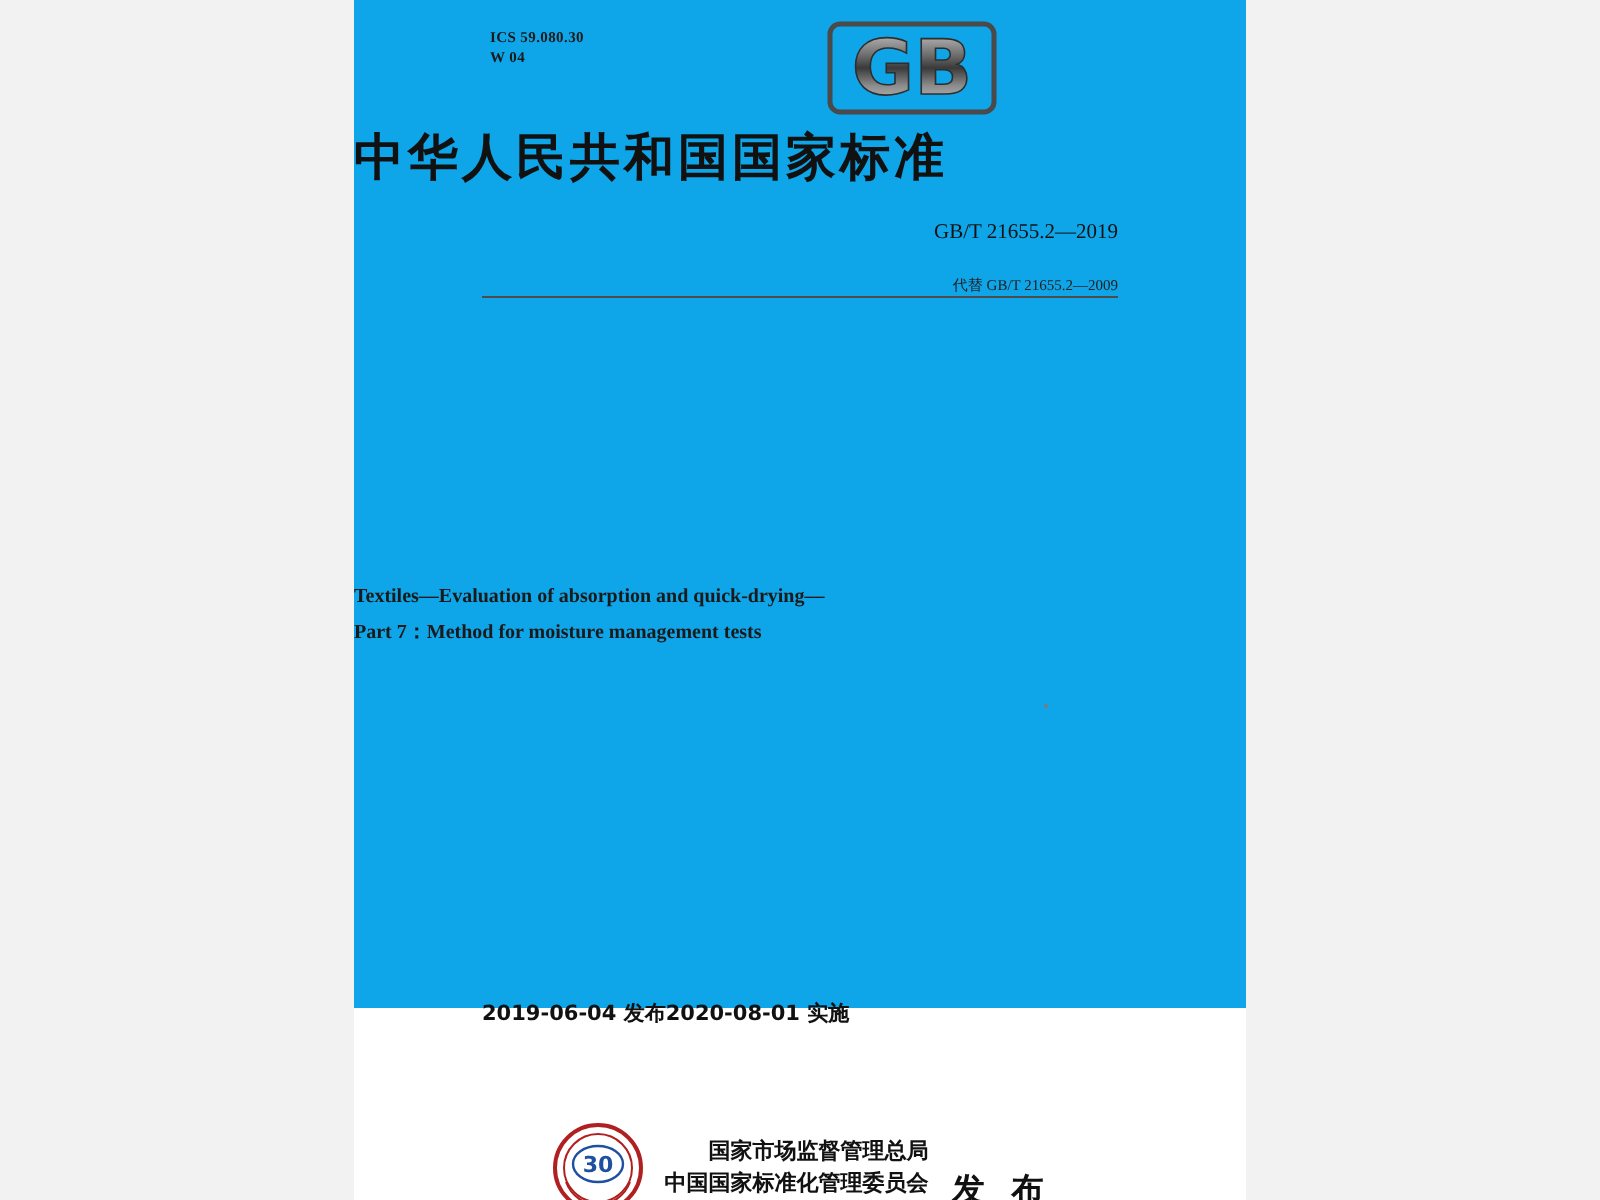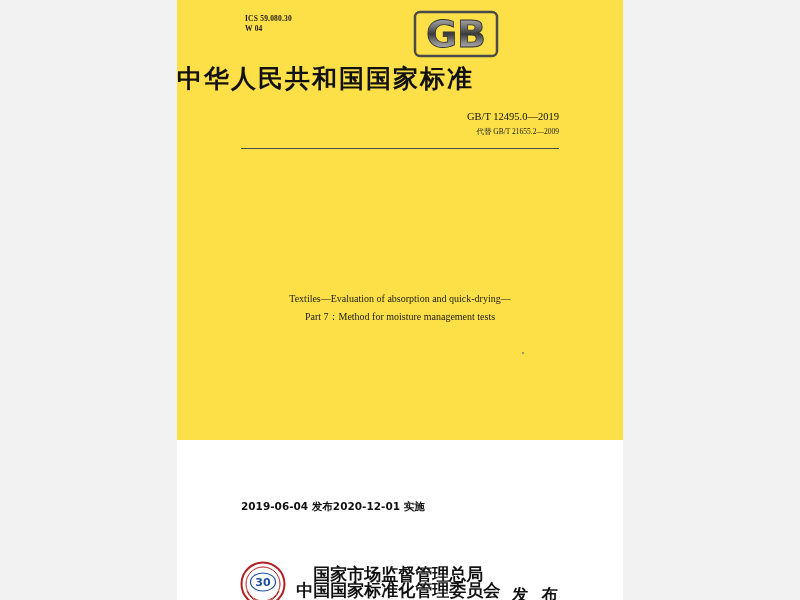--- a/index.html
+++ b/index.html
@@ -28,22 +28,22 @@
     background: #f2f2f2;
   }
   .band.left  { left: 0; }
   .band.right { right: 0; }
 
   .sheet {
     position: absolute;
     left: 177px;
     top: 0;
     width: 446px;
-    height: 440px;
-    background: #fde047;
+    height: 504px;
+    background: #0ea5e9;
   }
 
   .ics {
     position: absolute;
     left: 68px;
     top: 14px;
     font-family: "Liberation Serif", serif;
     font-size: 7.5px;
     font-weight: bold;
     line-height: 10px;
@@ -80,21 +80,21 @@
     top: 110px;
     text-align: right;
     font-family: "Liberation Serif", serif;
     font-size: 10.5px;
     color: #111111;
     line-height: 14px;
   }
   .std-no .replaces {
     font-size: 7.5px;
     color: #222222;
-    margin-top: 1px;
+    margin-top: 12px;
   }
 
   .rule {
     position: absolute;
     left: 64px;
     right: 64px;
     top: 148px;
     height: 1px;
     background: #4c4c4c;
   }
@@ -111,25 +111,26 @@
     color: #111111;
     line-height: 27px;
     letter-spacing: 1px;
   }
 
   .title-en {
     position: absolute;
     left: 0;
     right: 0;
     top: 290px;
-    text-align: center;
+    text-align: left;
     font-family: "Liberation Serif", serif;
     font-size: 10px;
     color: #1a1a1a;
     line-height: 18px;
+    font-weight: bold;
   }
 
   .dot {
     position: absolute;
     left: 345px;
     top: 352px;
     width: 2px;
     height: 2px;
     background: #7a7a7a;
     border-radius: 50%;
@@ -159,26 +160,26 @@
     margin-top: 33px;
   }
   .emblem {
     width: 46px;
     height: 46px;
     margin-right: 10px;
     flex: 0 0 auto;
   }
   .emblem svg { display: block; }
   .issuer {
-    font-family: Liberation Mono, monospace;
-    font-weight: bold;
-    font-size: 17px;
+    font-family: Liberation Sans, sans-serif;
+    font-weight: bold;
+    font-size: 11px;
     line-height: 16px;
     color: #111111;
-    text-align: center;
+    text-align: right;
   }
   .issue-word {
     font-family: Liberation Mono, monospace;
     font-weight: bold;
     font-size: 16px;
     color: #111111;
     margin-left: 12px;
     align-self: flex-end;
     padding-bottom: 1px;
     letter-spacing: 2px;
@@ -211,37 +212,37 @@
           </linearGradient>
         </defs>
         <rect x="2" y="2" width="82" height="44" rx="5" ry="5" fill="none" stroke="#4a4a4a" stroke-width="2.5"></rect>
         <text x="43" y="37" text-anchor="middle" font-family="DejaVu Sans, sans-serif" font-weight="bold" font-size="38" fill="url(#gbgrad)" stroke="#2e2e2e" stroke-width="0.8">GB</text>
       </svg>
     </div>
 
     <div class="nat-title">中华人民共和国国家标准</div>
 
     <div class="std-no">
-      <div>GB/T 12495.0—2019</div>
+      <div>GB/T 21655.2—2019</div>
       <div class="replaces">代替 GB/T 21655.2—2009</div>
     </div>
 
     <div class="rule"></div>
 
 
     <div class="title-en">
       <div>Textiles—Evaluation of absorption and quick-drying—</div>
       <div>Part 7：Method for moisture management tests</div>
     </div>
 
     <div class="dot"></div>
 
     <div class="dates">
       <span>2019-06-04 发布</span>
-      <span>2020-12-01 实施</span>
+      <span>2020-08-01 实施</span>
     </div>
 
     <div class="footer">
       <div class="emblem">
         <svg width="46" height="46" viewBox="0 0 46 46" xmlns="http://www.w3.org/2000/svg">
           <circle cx="23" cy="23" r="21.5" fill="none" stroke="#b02020" stroke-width="2"></circle>
           <circle cx="23" cy="23" r="17" fill="none" stroke="#b02020" stroke-width="1"></circle>
           <ellipse cx="23" cy="21" rx="12.5" ry="9" fill="none" stroke="#1f4fa0" stroke-width="1.2"></ellipse>
           <text x="23" y="25" text-anchor="middle" font-family="DejaVu Sans, sans-serif" font-weight="bold" font-size="11" fill="#1f4fa0">30</text>
           <path d="M7 30 A 17 17 0 0 0 39 30" fill="none" stroke="#b02020" stroke-width="1"></path>

